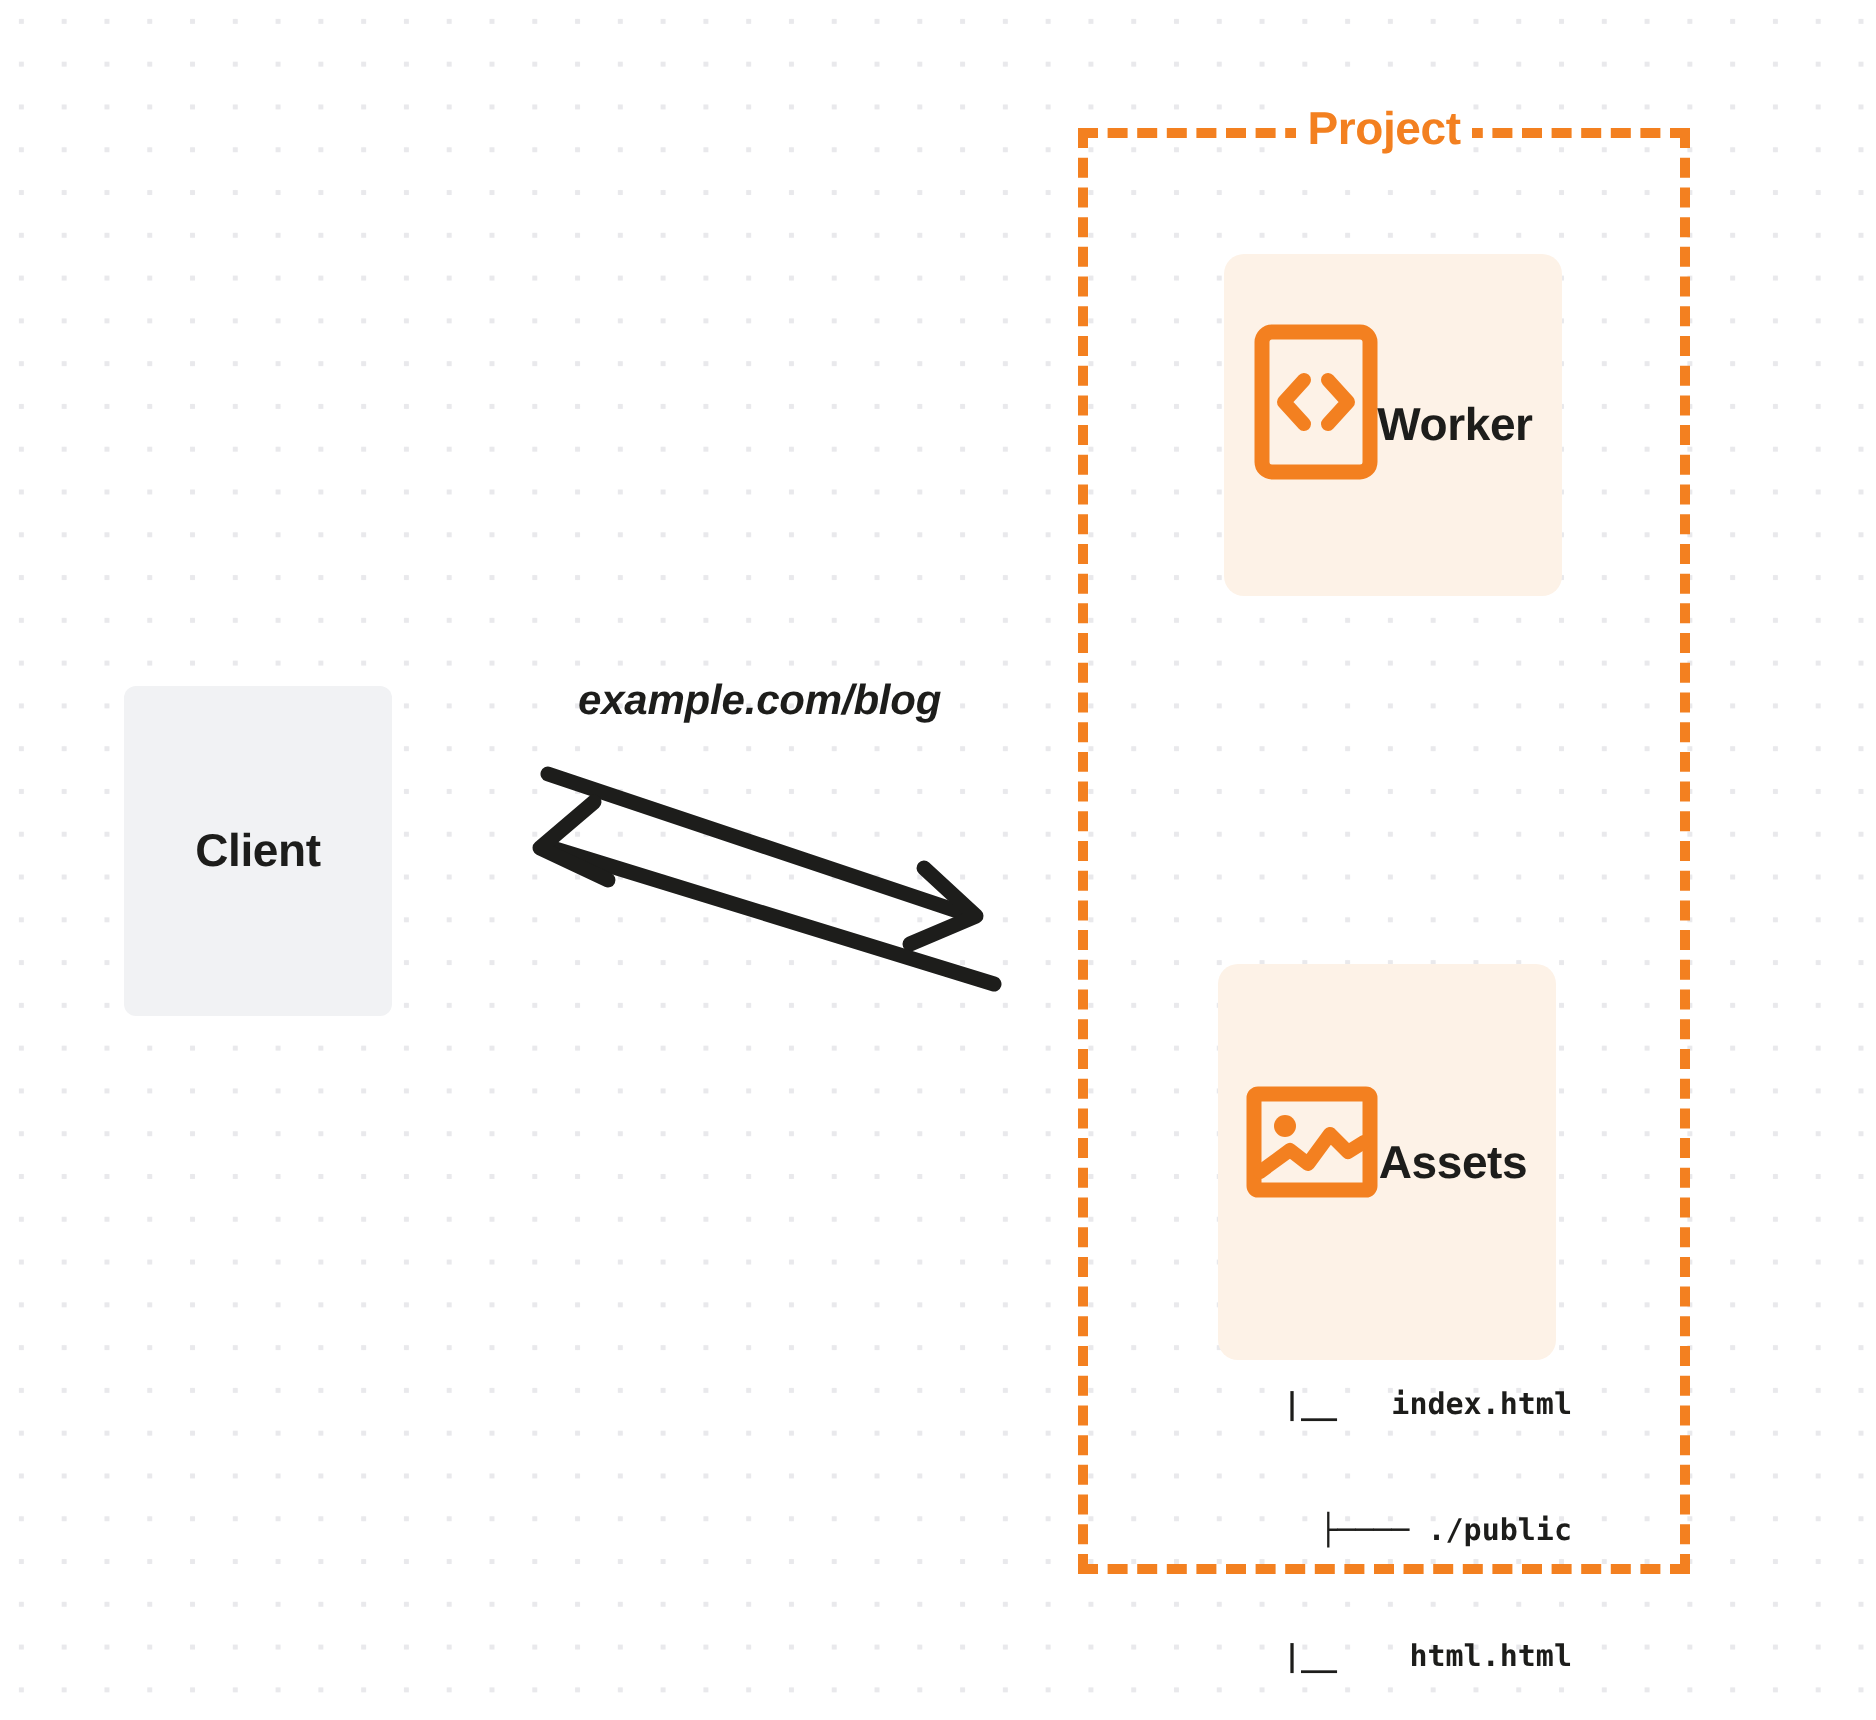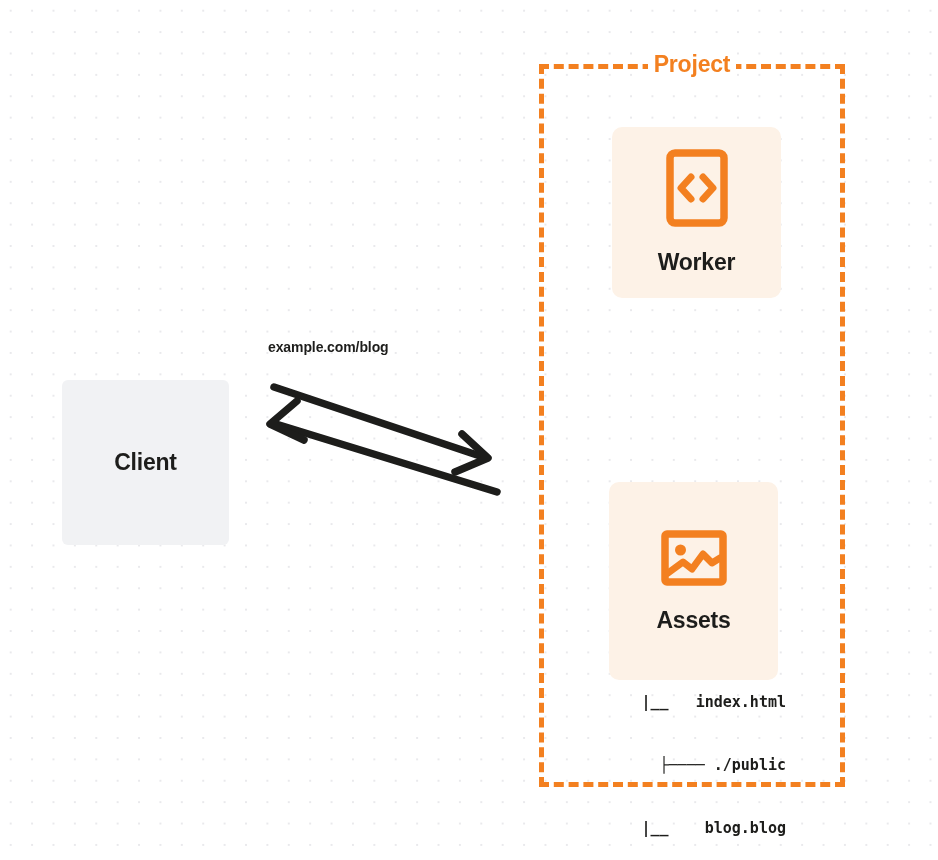--- a/index.html
+++ b/index.html
@@ -51,21 +51,20 @@
     background-color: #ffffff;
     padding: 0 6px;
   }
 
   
   .node {
     position: absolute;
     box-sizing: border-box;
     border-radius: 10px;
     display: flex;
-    flex-direction: column;
     align-items: center;
     justify-content: center;
   }
   .node-label {
     font-size: 23px;
     font-weight: bold;
     color: #1d1d1b;
     letter-spacing: -0.2px;
   }
 
@@ -83,25 +82,24 @@
     top: 482px;
     width: 169px;
     height: 198px;
     background-color: #fdf2e7;
   }
   .node-assets .icon-wrap { margin-bottom: 16px; }
 
   .node-client {
     left: 62px;
     top: 343px;
-    width: 167px;
+    width: 134px;
     height: 165px;
     background-color: #f1f2f4;
     border-radius: 6px;
-    margin-top: 37px;
   }
 
   
   .file-tree {
     position: absolute;
     left: 560px;
     top: 650px;
     width: 226px;
     font-family: "DejaVu Sans Mono", monospace;
     font-size: 15px;
@@ -110,27 +108,28 @@
     color: #1d1d1b;
     text-align: right;
     white-space: pre;
     letter-spacing: 0px;
   }
   .file-tree div { display: block; }
 
   
   .request-label {
     position: absolute;
-    left: 268px;
+    left: 289px;
     top: 339px;
-    font-size: 14px;
+    font-size: 21px;
     font-weight: bold;
     color: #1d1d1b;
     letter-spacing: -0.1px;
     white-space: nowrap;
+    font-style: italic;
   }
 
   
   .arrows {
     position: absolute;
     left: 0;
     top: 0;
     width: 938px;
     height: 860px;
     pointer-events: none;
@@ -164,21 +163,21 @@
         <circle cx="19.5" cy="21" r="5.5" fill="#f38020"></circle>
         <path d="M7 44 L22 33 L31 40 L42 25 L51 34 L59 29" stroke="#f38020" stroke-width="7" stroke-linecap="round" stroke-linejoin="round" fill="none"></path>
       </svg>
     </div>
     <div class="node-label">Assets</div>
   </div>
 
   <div class="file-tree">
     <div>  |__   index.html</div>
     <div>├──── ./public</div>
-    <div>  |__    blog.blog</div>
+    <div>  |__    html.html</div>
     
   </div>
 
   <div class="node node-client">
     <div class="node-label">Client</div>
   </div>
 
   <div class="request-label">example.com/blog</div>
 
   <svg class="arrows" viewBox="0 0 938 860" xmlns="http://www.w3.org/2000/svg">

